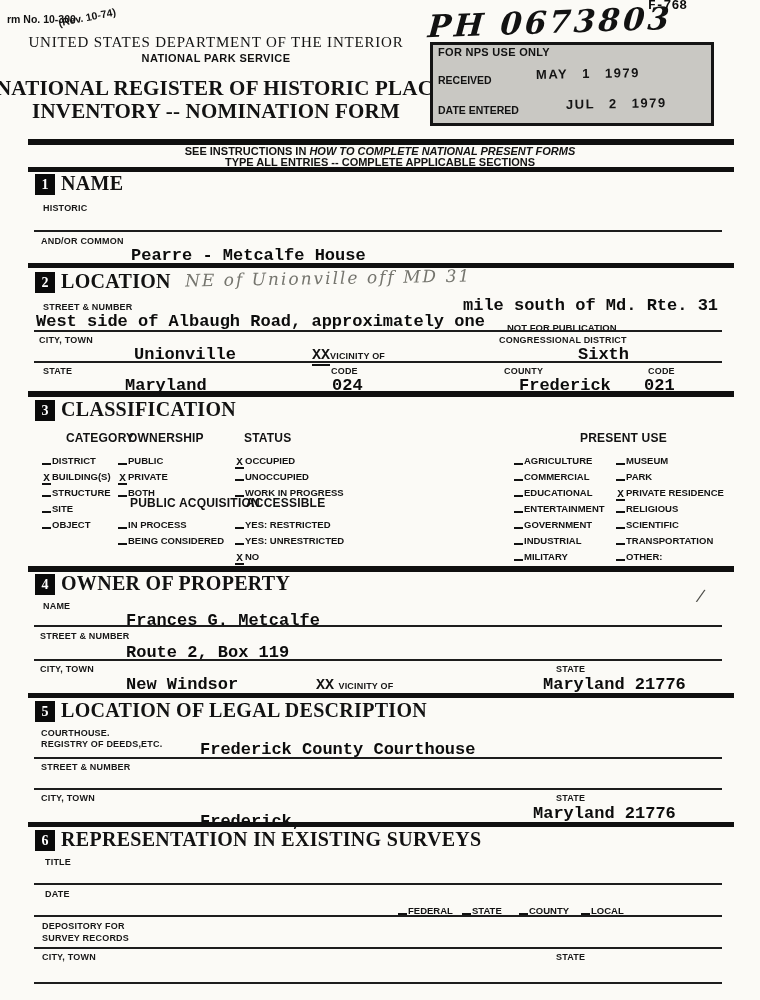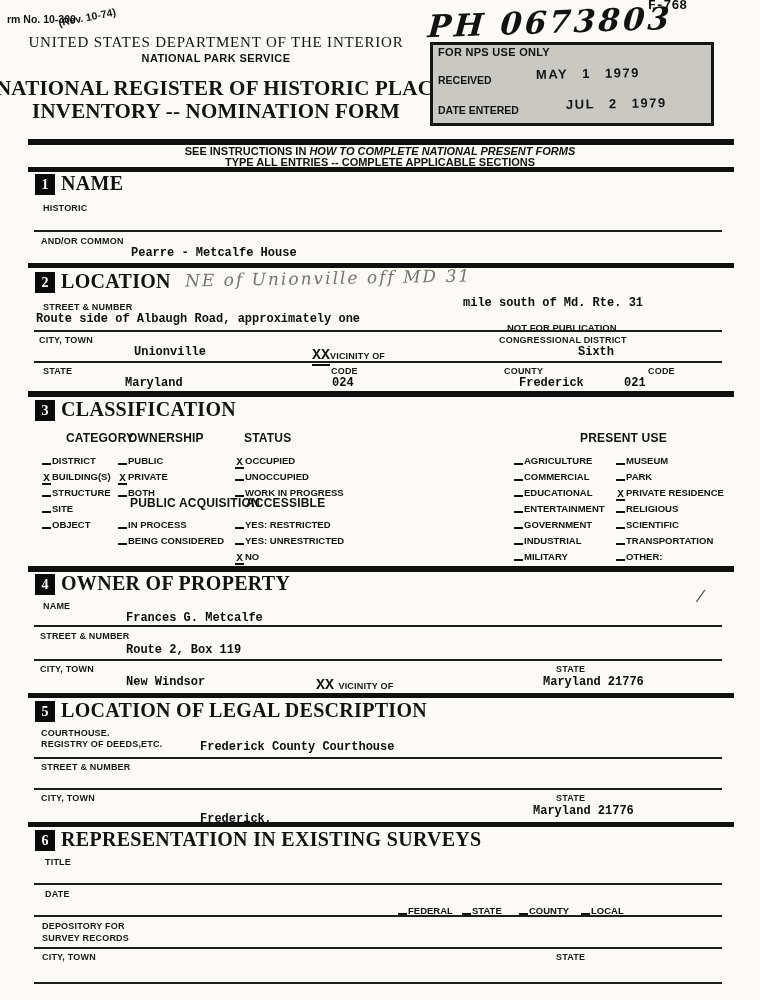--- a/index.html
+++ b/index.html
@@ -1,21 +1,21 @@
 <!DOCTYPE html>
 <html><head>
 <meta charset="utf-8">
 <style>
   html,body{margin:0;padding:0;background:#e8e8e6;}
   .page{position:relative;width:760px;height:1000px;background:#fbfaf6;overflow:hidden;
         font-family:"Liberation Sans",sans-serif;color:#121212;}
   .abs{position:absolute;white-space:nowrap;}
   
   .serif{font-family:"Liberation Serif",serif;}
-  .mono{font-family:"Liberation Mono",monospace;font-weight:700;font-size:12px;color:#0c0c0c;}
+  .mono{font-family:"Liberation Mono",monospace;font-weight:700;font-size:17px;color:#0c0c0c;}
   .lbl{font-weight:700;font-size:9px;letter-spacing:.2px;color:#161616;}
   .ch{font-weight:700;font-size:12px;letter-spacing:.2px;}
   .doc-title{font-weight:700;font-size:21px;letter-spacing:.2px;}
   .sec-title{font-weight:700;font-size:20px;letter-spacing:.3px;font-family:"Liberation Serif",serif;}
   .badge{width:20px;height:21px;background:#0a0a0a;color:#fff;text-align:center;line-height:21px;
          font-family:"Liberation Serif",serif;font-weight:700;font-size:14px;}
   
   .bar{background:#101010;height:5px;left:28px;width:706px;}
   .tline{background:#1d1d1d;height:2px;left:34px;width:688px;}
   
@@ -68,39 +68,39 @@
   <div class="abs lbl" style="left:41px;top:236px;">AND/OR COMMON</div>
   <div class="abs mono" style="left:131px;top:246px;">Pearre - Metcalfe House</div>
   <div class="abs bar" style="top:263px;"></div>
 
   <div class="abs badge" style="left:35px;top:272px;">2</div>
   <div class="abs sec-title" style="left:61px;top:270px;">LOCATION</div>
   <div class="abs hw" style="left:185px;top:268px;font-size:17px;letter-spacing:2px;color:#75756e;transform:rotate(-1deg);">NE of Unionville off MD 31</div>
 
   <div class="abs lbl" style="left:43px;top:302px;">STREET &amp; NUMBER</div>
   <div class="abs mono" style="left:463px;top:296px;">mile south of Md. Rte. 31</div>
-  <div class="abs mono" style="left:36px;top:312px;">Route side of Albaugh Road, approximately one</div>
+  <div class="abs mono" style="left:36px;top:312px;">West side of Albaugh Road, approximately one</div>
   <div class="abs ci" style="left:497px;top:317px;"><span class="mk"></span><span class="cl">NOT FOR PUBLICATION</span></div>
   <div class="abs tline" style="top:330px;"></div>
 
   <div class="abs lbl" style="left:39px;top:335px;">CITY, TOWN</div>
   <div class="abs lbl" style="left:499px;top:335px;">CONGRESSIONAL DISTRICT</div>
   <div class="abs mono" style="left:134px;top:345px;">Unionville</div>
   <div class="abs" style="left:312px;top:345px;"><span class="xx">XX</span><span class="lbl">VICINITY OF</span></div>
   <div class="abs mono" style="left:578px;top:345px;">Sixth</div>
   <div class="abs tline" style="top:361px;"></div>
 
   <div class="abs lbl" style="left:43px;top:366px;">STATE</div>
   <div class="abs lbl" style="left:331px;top:366px;">CODE</div>
   <div class="abs lbl" style="left:504px;top:366px;">COUNTY</div>
   <div class="abs lbl" style="left:648px;top:366px;">CODE</div>
   <div class="abs mono" style="left:125px;top:376px;">Maryland</div>
   <div class="abs mono" style="left:332px;top:376px;">024</div>
   <div class="abs mono" style="left:519px;top:376px;">Frederick</div>
-  <div class="abs mono" style="left:624px;top:376px;">021</div>
+  <div class="abs mono" style="left:644px;top:376px;">021</div>
   <div class="abs bar" style="top:391px;height:6px;"></div>
 
   <div class="abs badge" style="left:35px;top:400px;">3</div>
   <div class="abs sec-title" style="left:61px;top:398px;">CLASSIFICATION</div>
 
   <div class="abs ch" style="left:66px;top:431px;">CATEGORY</div>
   <div class="abs ch" style="left:128px;top:431px;">OWNERSHIP</div>
   <div class="abs ch" style="left:244px;top:431px;">STATUS</div>
   <div class="abs ch" style="left:580px;top:431px;">PRESENT USE</div>
 

